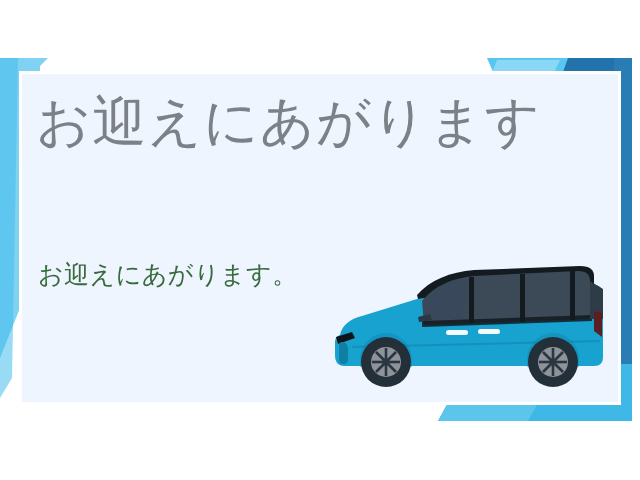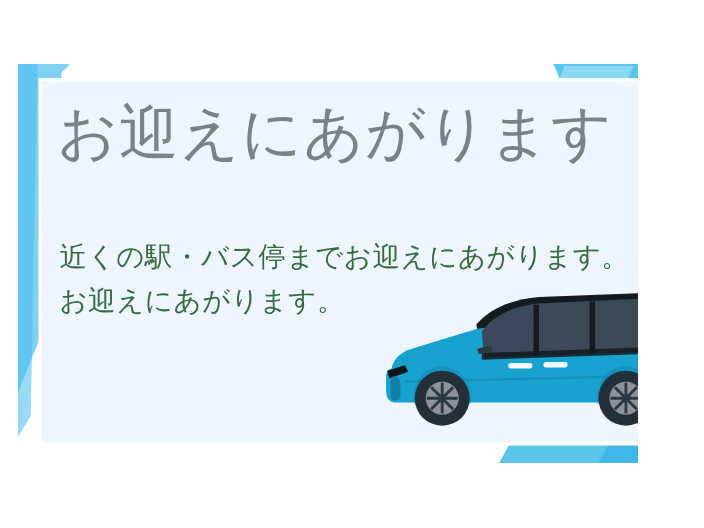--- a/index.html
+++ b/index.html
@@ -14,23 +14,23 @@
     position: relative;
     width: 640px;
     height: 480px;
     overflow: hidden;
     background: #ffffff;
   }
 
   
   #banner {
     position: absolute;
-    left: 16px;
+    left: 0;
     top: 58px;
-    width: 564px;
+    width: 632px;
     height: 363px;
     overflow: hidden;
     background: #ffffff;
     text-decoration: underline;
   }
 
   
   #deco {
     position: absolute;
     left: 0;
@@ -116,21 +116,20 @@
       <polygon points="612,245 640,218 640,306 600,306" fill="#2a7cb4"></polygon>
 
       <polygon points="388,363 444,300 448,300 392,363" fill="#ffffff" opacity="0.85"></polygon>
     </svg>
 
     <div id="card">
       <div id="content">
 
         <div id="title">お迎えにあがります</div>
 
-        <div class="bodyline" id="bodyline0">近くの駅・バス停までお迎えにあがります。</div>
 
         <div class="bodyline" id="bodyline1">お迎えにあがります。</div>
 
         <svg id="car" viewBox="0 0 290 135">
 
           <path d="M95,36 C108,21 128,13 152,11 L258,7 C268,7 272,11 272,17
                    L272,28 L96,40 Z" fill="#131a20"></path>
 
           <path d="M18,76 C20,66 28,60 40,57 L95,40 L272,26
                    C278,26 281,30 281,36 L281,98

